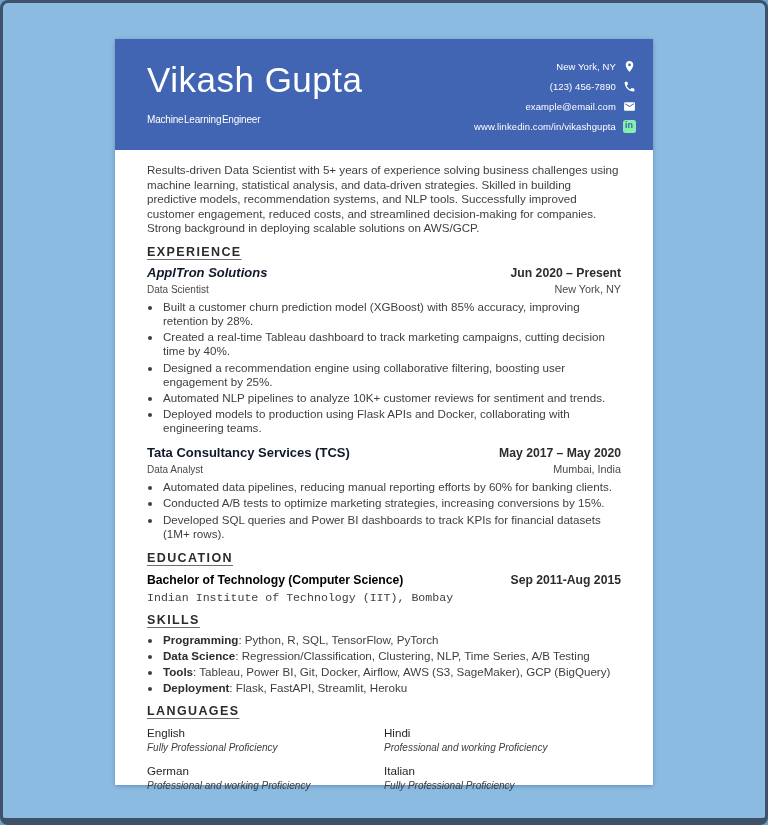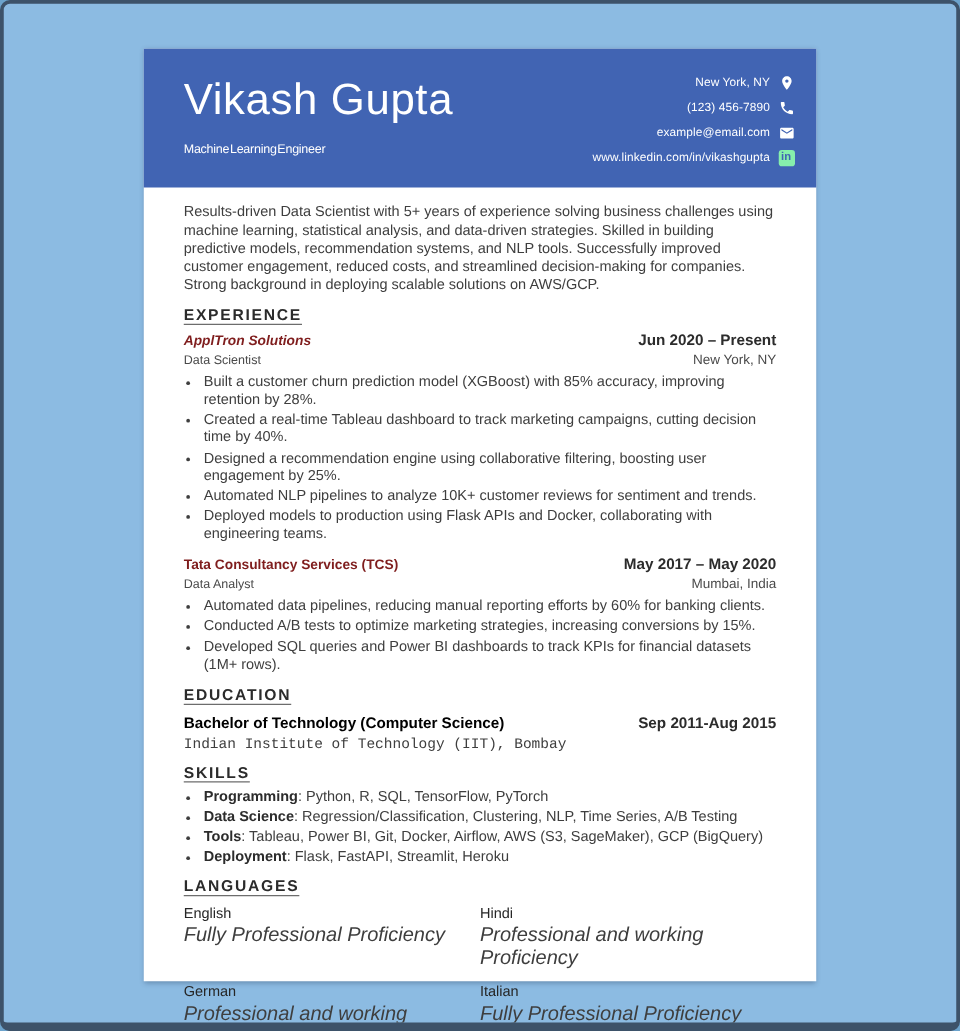--- a/index.html
+++ b/index.html
@@ -95,21 +95,21 @@
   section { margin-bottom: 9px; }
   .summary-text {
     font-size: 11.6px;
     line-height: 1.26;
     color: #3e3e3e;
   }
   .split-row {
     display: flex; justify-content: space-between; align-items: baseline;
   }
   .company {
-    font-size: 11px; font-weight: 700; color: #7f1d1d;
+    font-size: 13px; font-weight: 700; color: #0f172a;
   }
   .company.italic { font-style: italic; }
   .dates { font-size: 12.2px; font-weight: 700; color: #2c2c2c; }
   .sub-row { margin-top: 3px; }
   .role { font-size: 10px; color: #4a4a4a; }
   .loc  { font-size: 10.8px; color: #4a4a4a; }
   ul.bullets {
     margin: 5px 0 10px 0;
     padding-left: 15px;
   }
@@ -123,21 +123,21 @@
   .degree { font-size: 12.2px; font-weight: 700; color: #000000; }
   .school { font-size: 11.6px; color: #3e3e3e; margin-top: 4px; font-family: Liberation Mono, monospace; }
   ul.skills li b { color: #2c2c2c; }
   .lang-grid {
     display: grid;
     grid-template-columns: 1fr 1fr;
     row-gap: 11px;
     margin-top: 8px;
   }
   .lang-name { font-size: 11.6px; color: #262626; }
-  .lang-level { font-size: 16px; font-style: italic; color: #3e3e3e; margin-top: 3px; }
+  .lang-level { font-size: 10px; font-style: italic; color: #3e3e3e; margin-top: 3px; }
 </style>
 </head>
 <body>
 
 <div class="screen">
   <div class="page">
 
     <div class="res-header">
       <div>
         <div class="name">Vikash Gupta</div>

